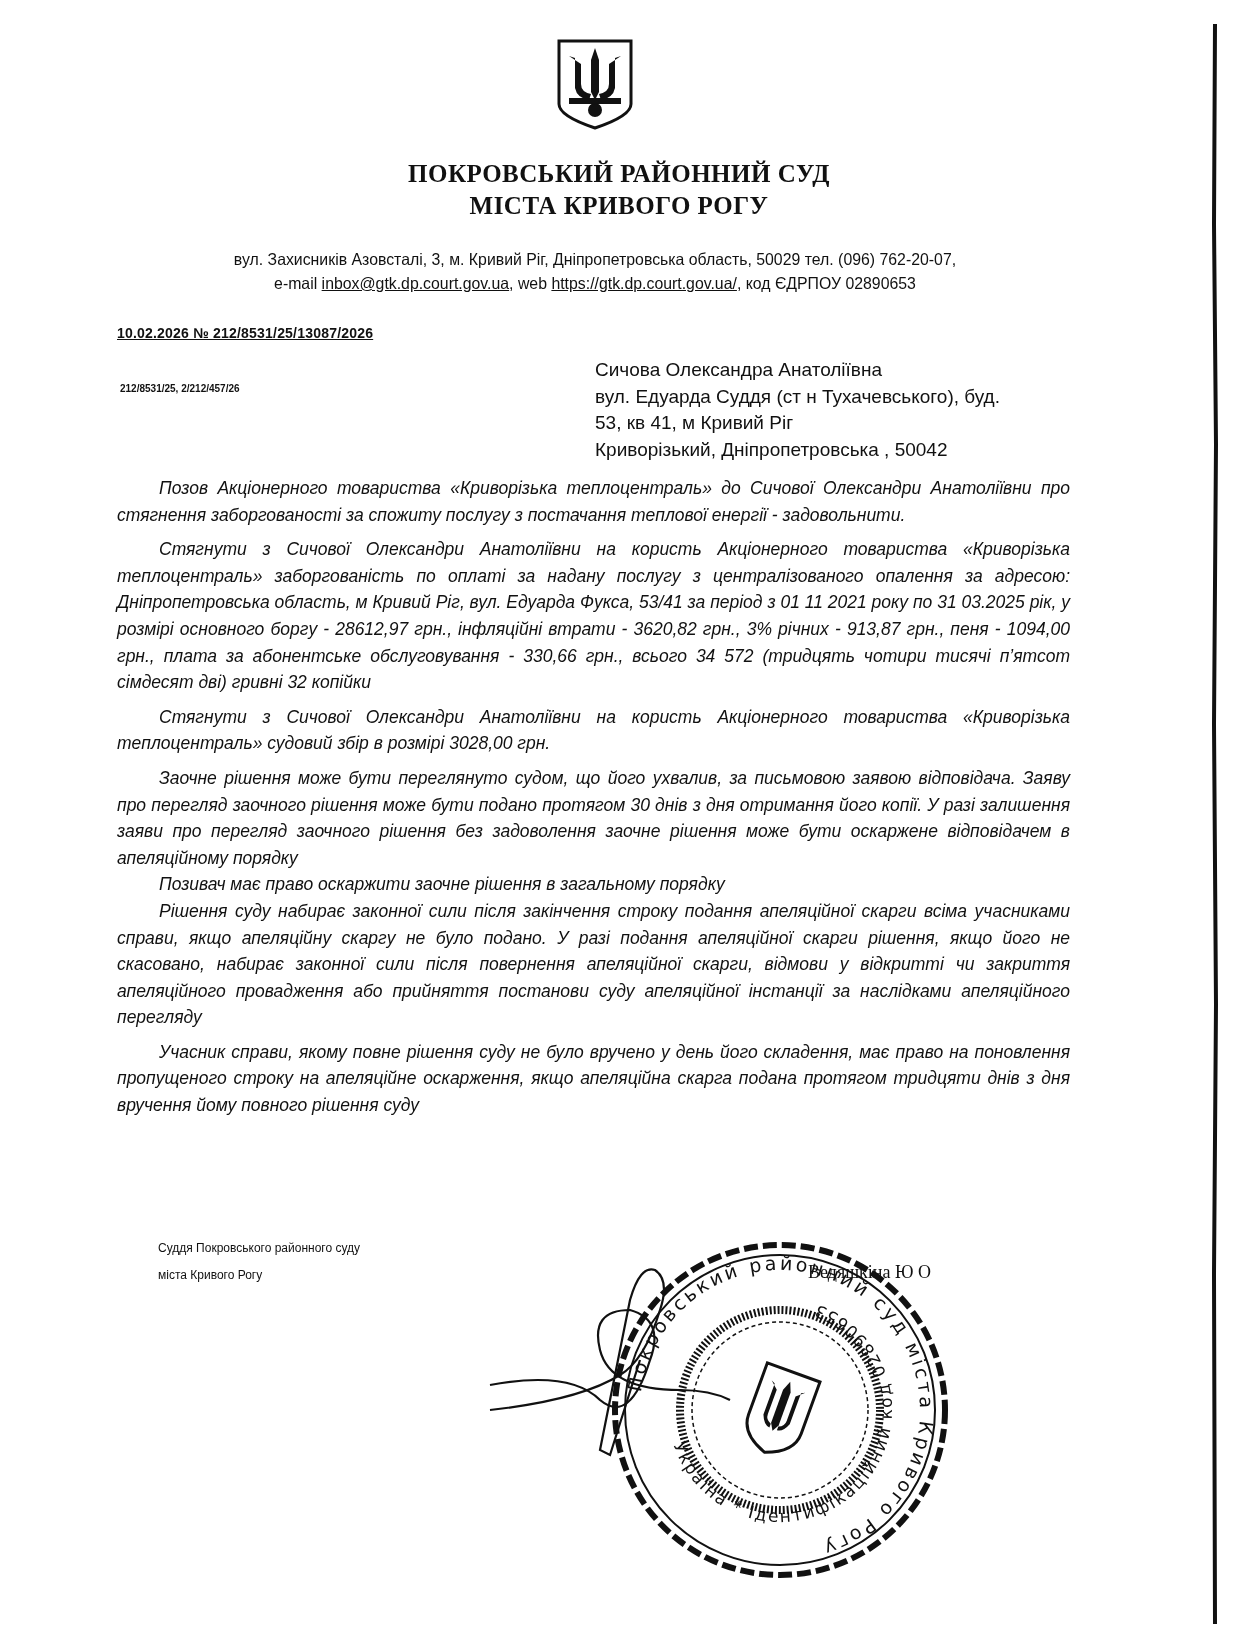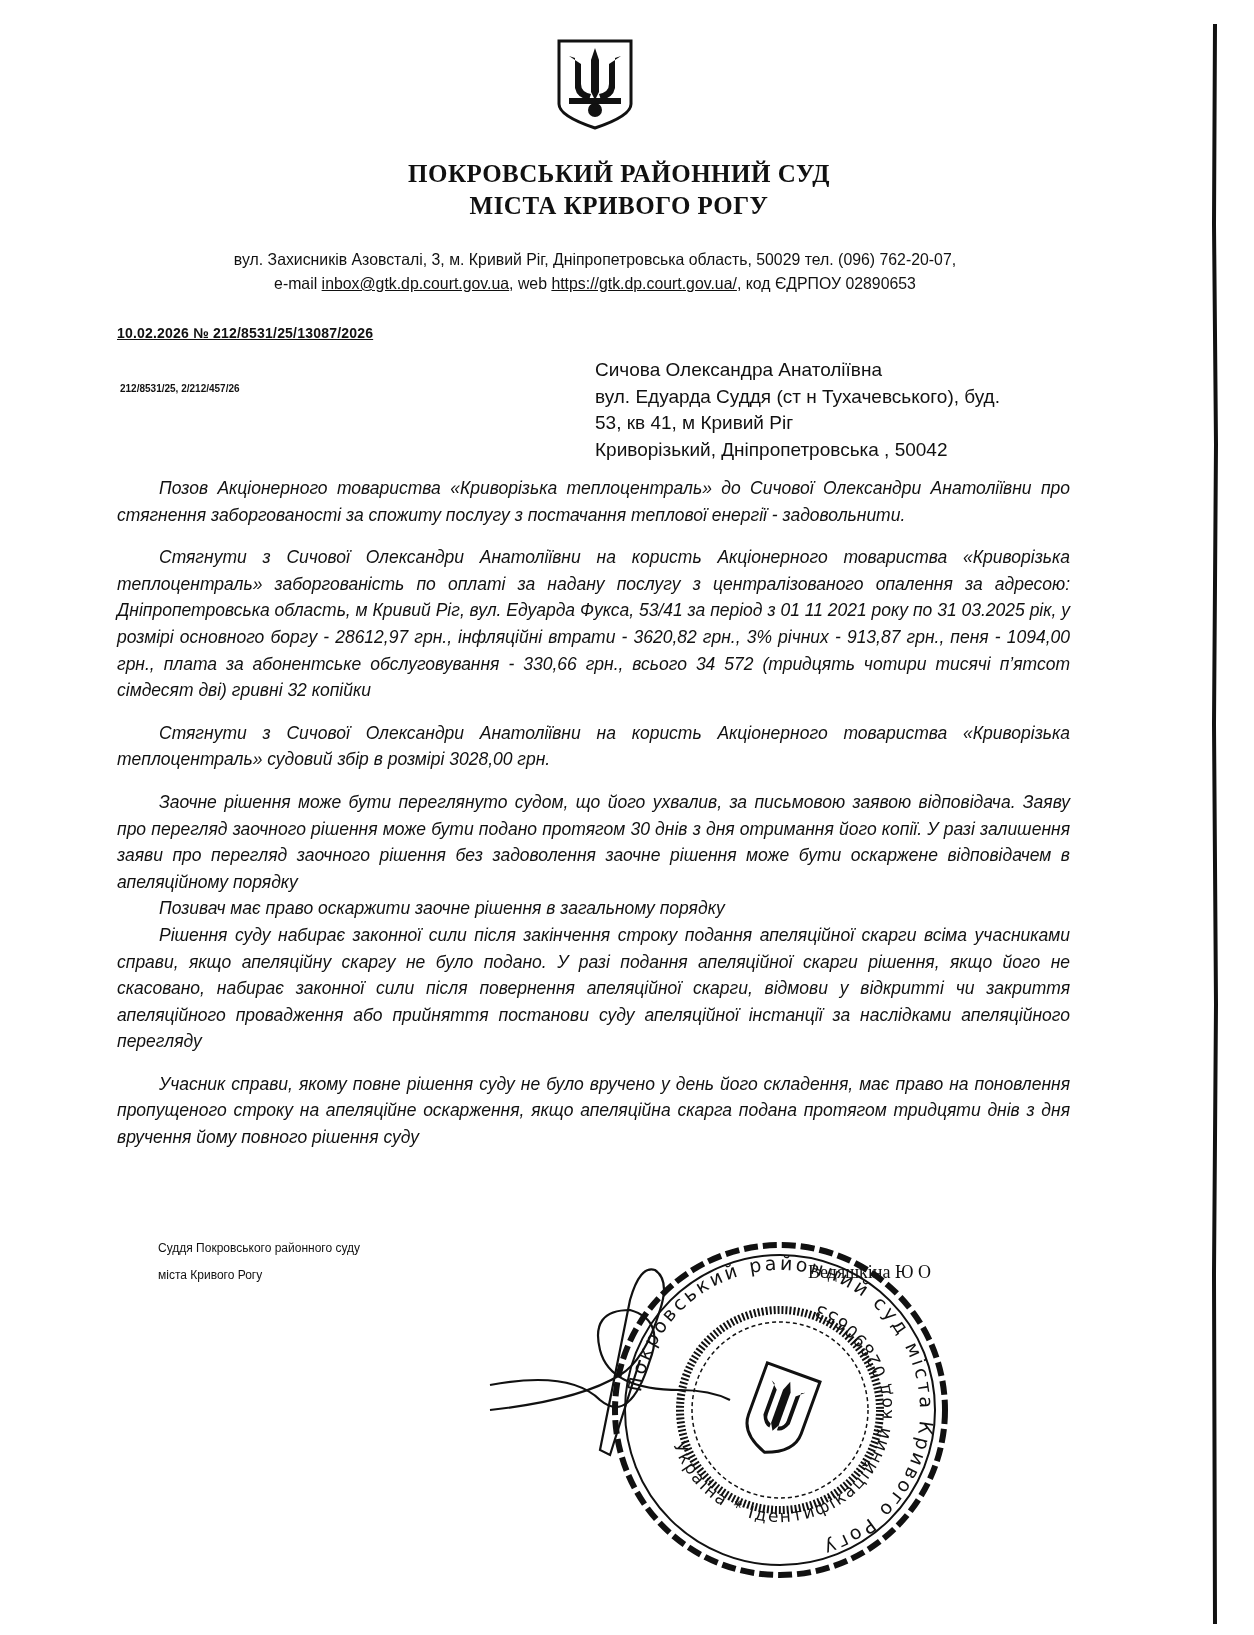--- a/index.html
+++ b/index.html
@@ -16,21 +16,21 @@
       font-size: 14px; font-weight: bold; text-decoration: underline; letter-spacing: 0.2px; }
     .ref-line2 { position: absolute; left: 120px; top: 383px; font-family: "Liberation Sans", sans-serif;
       font-size: 10px; font-weight: bold; }
     .addressee { position: absolute; left: 595px; top: 341px; font-family: "Liberation Sans", sans-serif;
       font-size: 19px; line-height: 26.5px; margin-top: 16px; }
     .addressee div { white-space: nowrap; }
     .body-text { position: absolute; left: 117px; top: 475px; width: 953px;
       font-family: "Liberation Sans", sans-serif; font-size: 17.5px; line-height: 26.6px;
       text-align: justify; transform-origin: left top; }
     .body-text p { margin: 0; text-indent: 42px; font-style: italic; }
-    .body-text p.gap { margin-top: 16px; }
+    .body-text p.gap { margin-top: 8px; }
     .signature-label { position: absolute; left: 158px; top: 1235px; font-family: Liberation Sans, sans-serif;
       font-size: 12px; line-height: 27px; }
     .judge-name { position: absolute; left: 808px; top: 1262px; font-family: Liberation Serif, serif;
       font-size: 18px; }
     .stamp { position: absolute; left: 600px; top: 1240px; width: 360px; height: 340px; }
     .sig { position: absolute; left: 480px; top: 1250px; width: 260px; height: 230px; }
     .edge { position: absolute; left: 1210px; top: 24px; width: 10px; height: 1600px; }
   </style>
 </head>
 <body>

